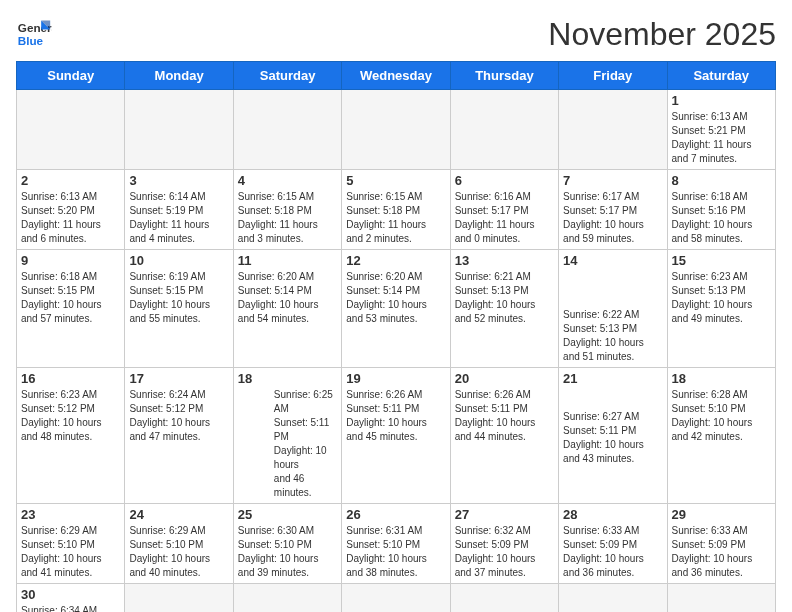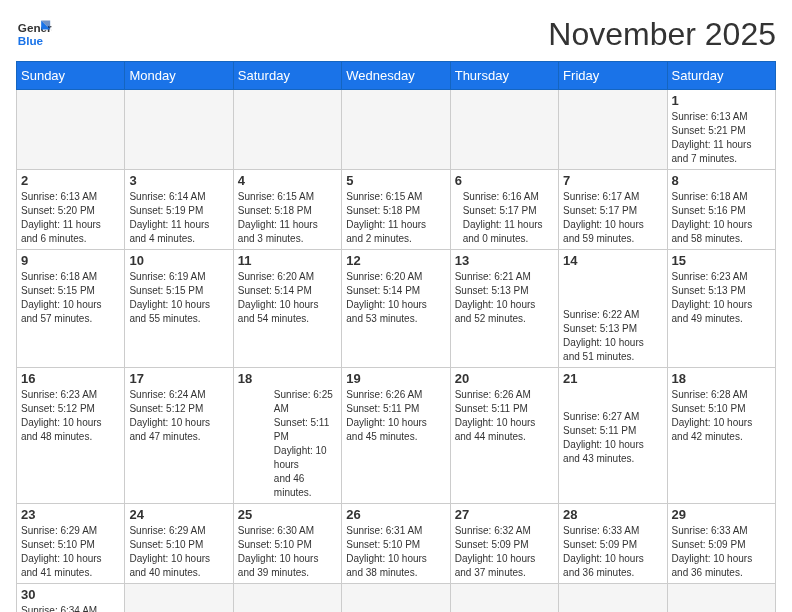--- a/index.html
+++ b/index.html
@@ -39,23 +39,23 @@
     }
     .calendar {
       width: 100%;
       border-collapse: collapse;
       border: 1px solid #ccc;
     }
     .calendar th {
       background-color: #1a73e8;
       color: #fff;
       font-size: 13px;
-      font-weight: normal;
+      font-weight: bold;
       padding: 6px 4px;
-      text-align: left;
+      text-align: center;
       border: 1px solid #1565c0;
     }
     .calendar td {
       vertical-align: top;
       border: 1px solid #ccc;
       padding: 3px 4px;
       width: 108px;
       min-height: 80px;
       font-size: 10.5px;
       color: #333;
@@ -149,21 +149,21 @@
         </td>
         <td>
           <span class="day-number">5</span>
           <div class="day-info" style="white-space: pre-line;">Sunrise: 6:15 AM
 Sunset: 5:18 PM
 Daylight: 11 hours
 and 2 minutes.</div>
         </td>
         <td>
           <span class="day-number">6</span>
-          <div class="day-info" style="white-space: pre-line; margin-left: 8px;">Sunrise: 6:16 AM
+          <div class="day-info" style="white-space: pre-line;">Sunrise: 6:16 AM
 Sunset: 5:17 PM
 Daylight: 11 hours
 and 0 minutes.</div>
         </td>
         <td>
           <span class="day-number">7</span>
           <div class="day-info" style="white-space: pre-line;">Sunrise: 6:17 AM
 Sunset: 5:17 PM
 Daylight: 10 hours
 and 59 minutes.</div>

